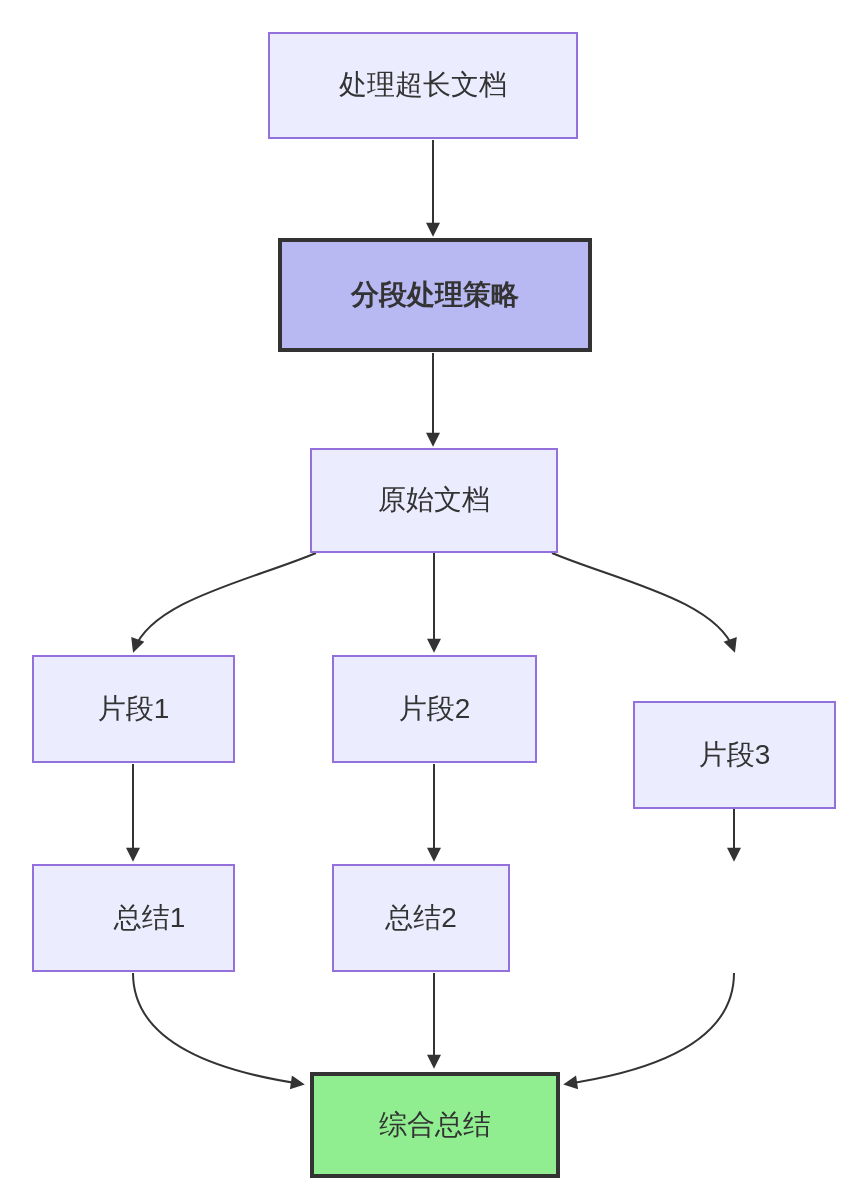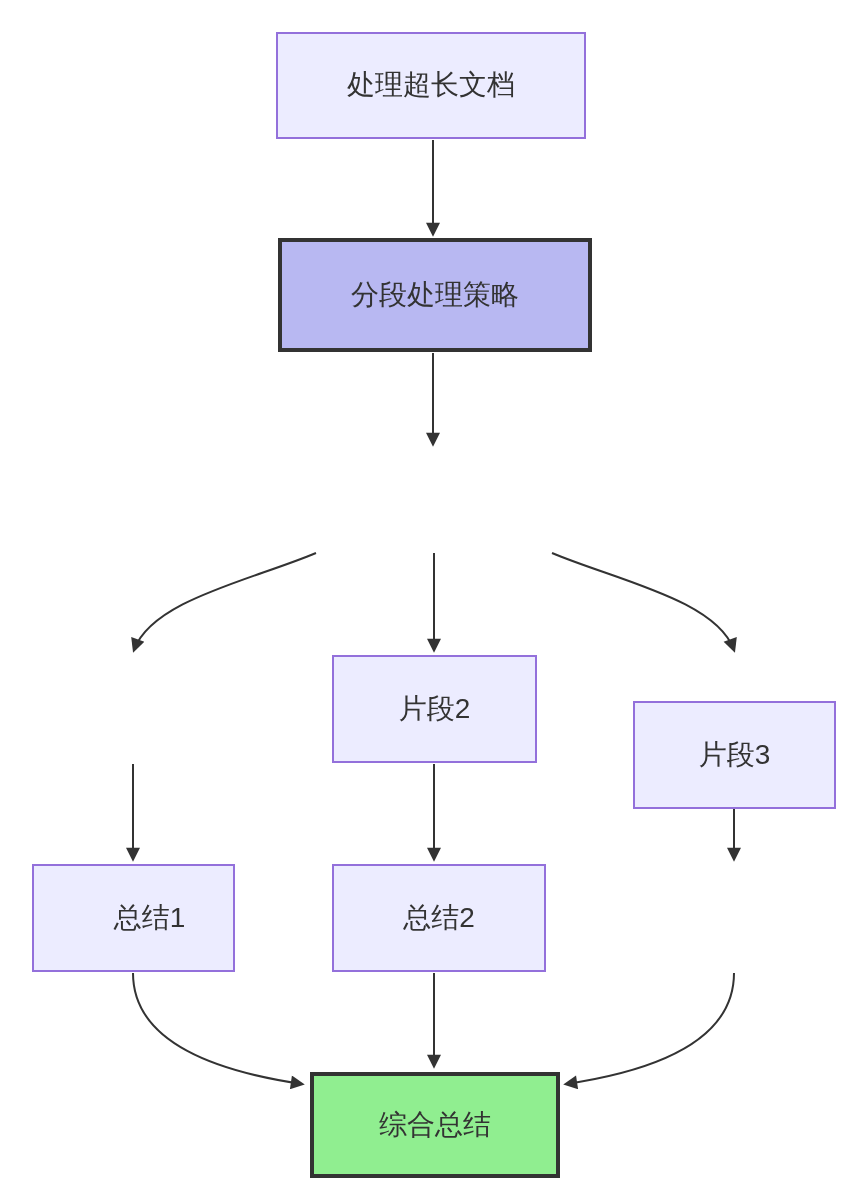--- a/index.html
+++ b/index.html
@@ -58,28 +58,28 @@
   }
   .node.emphasis {
     background: var(--emphasis-fill);
     border: 4px solid var(--emphasis-border);
   }
   .node.final {
     background: var(--final-fill);
     border: 4px solid var(--final-border);
   }
   
-  #node-start    { left: 276px; top: 32px;   width: 310px; height: 107px; }
-  #node-strategy { left: 278px; top: 238px;  width: 314px; height: 114px; }
+  #node-start    { left: 268px; top: 32px;   width: 310px; height: 107px; }
+  #node-strategy { left: 278px; top: 238px;  width: 314px; height: 114px; font-weight: bold; }
   #node-original { left: 310px; top: 448px;  width: 248px; height: 105px; }
   #node-seg1     { left: 32px;  top: 655px;  width: 203px; height: 108px; }
   #node-seg2     { left: 332px; top: 655px;  width: 205px; height: 108px; }
   #node-seg3     { left: 633px; top: 655px;  width: 203px; height: 108px; margin-top: 46px; }
   #node-sum1     { left: 32px;  top: 864px;  width: 203px; height: 108px; padding-left: 32px; }
-  #node-sum2     { left: 332px; top: 864px;  width: 214px; height: 108px; }
+  #node-sum2     { left: 332px; top: 864px;  width: 178px; height: 108px; }
   #node-sum3     { left: 633px; top: 864px;  width: 203px; height: 108px; }
   #node-final    { left: 310px; top: 1072px; width: 250px; height: 106px; }
 </style>
 </head>
 <body>
 
 <div class="canvas">
 
   <svg class="edge-layer" width="852" height="1196" viewBox="0 0 852 1196" xmlns="http://www.w3.org/2000/svg">
     <defs>
@@ -101,21 +101,27 @@
   </svg>
 
   <div class="node" id="node-start">
     <span>处理超长文档</span>
   </div>
 
   <div class="node emphasis" id="node-strategy">
     <span>分段处理策略</span>
   </div>
 
+  <div class="node" id="node-original">
+    <span>原始文档</span>
+  </div>
 
+  <div class="node" id="node-seg1">
+    <span>片段1</span>
+  </div>
 
   <div class="node" id="node-seg2">
     <span>片段2</span>
   </div>
 
   <div class="node" id="node-seg3">
     <span>片段3</span>
   </div>
 
   <div class="node" id="node-sum1">

